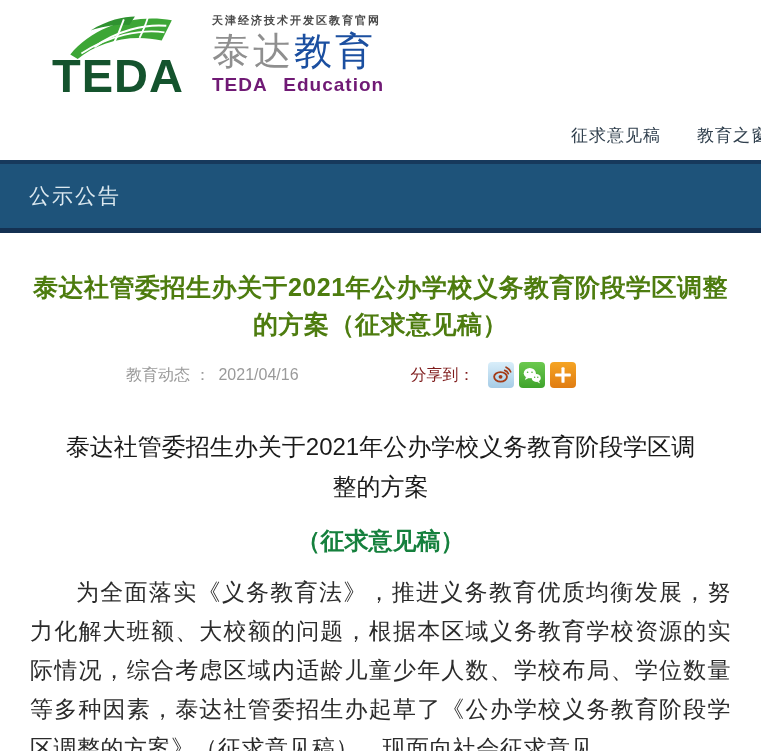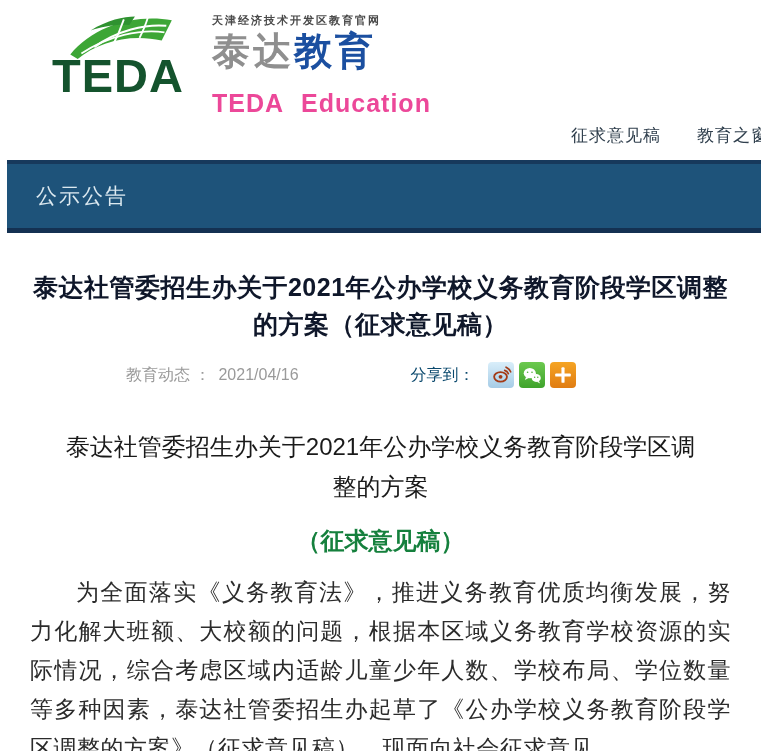--- a/index.html
+++ b/index.html
@@ -22,69 +22,68 @@
   .logo-teda {
     position: absolute; left: 14px; top: 42px;
     font-size: 47px; font-weight: 900; letter-spacing: 1px;
     color: #14532d; font-family: "Liberation Sans", sans-serif;
   }
 
   .brand { position: absolute; left: 212px; top: 13px; }
   .brand-sub {
     font-size: 11px; color: #4A4A4A; letter-spacing: 2px; font-weight: bold;
   }
-  .brand-cn { margin-top: 1px; font-size: 38px; font-weight: 700; letter-spacing: 3px; line-height: 44px; }
+  .brand-cn { margin-top: 1px; font-size: 38px; font-weight: 400; letter-spacing: 3px; line-height: 44px; }
   .brand-cn .gray { color: #8F8F8F; }
   .brand-cn .blue { color: #1B4FA0; }
   .brand-en {
-    font-size: 25px; font-weight: bold; color: #ec4899;
-    letter-spacing: 1px; word-spacing: 10px; margin-top: 16px;
+    font-size: 19px; font-weight: bold; color: #701a75;
+    letter-spacing: 1px; word-spacing: 10px; margin-top: 1px;
   }
 
   .main-nav {
     position: absolute; right: -8px; top: 124px;
     display: flex; gap: 36px; white-space: nowrap;
   }
   .nav-item {
     font-size: 17px; color: #31404E; cursor: pointer; letter-spacing: 1px;
   }
 
   
   .banner {
     height: 73px;
     background: #1E537A;
     border-top: 4px solid #17395C;
     border-bottom: 5px solid #143152;
     display: flex; align-items: center;
     padding-left: 29px;
-    margin-left: 7px;
   }
   .banner-title {
     color: #DCE9F0; font-size: 21px; letter-spacing: 2px;
   }
 
   
   .content { padding: 0 30px; }
 
   .page-title {
     margin-top: 36px;
     text-align: center;
-    font-size: 25px; font-weight: bold; color: #0f172a;
+    font-size: 25px; font-weight: bold; color: #4d7c0f;
     line-height: 37px; letter-spacing: 0.5px;
     padding: 0 2px;
   }
 
   .meta-row {
     margin-top: 18px; margin-left: 96px;
     display: flex; align-items: center;
     font-size: 16px; color: #9A9A9A; height: 28px;
   }
   .meta-date { margin-left: 8px; }
   .share-group { margin-left: 112px; display: flex; align-items: center; }
-  .share-label { font-size: 16px; color: #0c4a6e; margin-right: 8px; }
+  .share-label { font-size: 16px; color: #7f1d1d; margin-right: 8px; }
   .share-btn {
     width: 26px; height: 26px; border-radius: 4px;
     margin-left: 5px; cursor: pointer;
     display: flex; align-items: center; justify-content: center;
     border: none; padding: 0;
   }
   .share-btn svg { display: block; }
   .btn-weibo  { background: linear-gradient(#D9EEFA, #A6CCE6); }
   .btn-wechat { background: linear-gradient(#6CC94F, #3FA32C); }
   .btn-more   { background: linear-gradient(#F5A423, #E07C12); }

